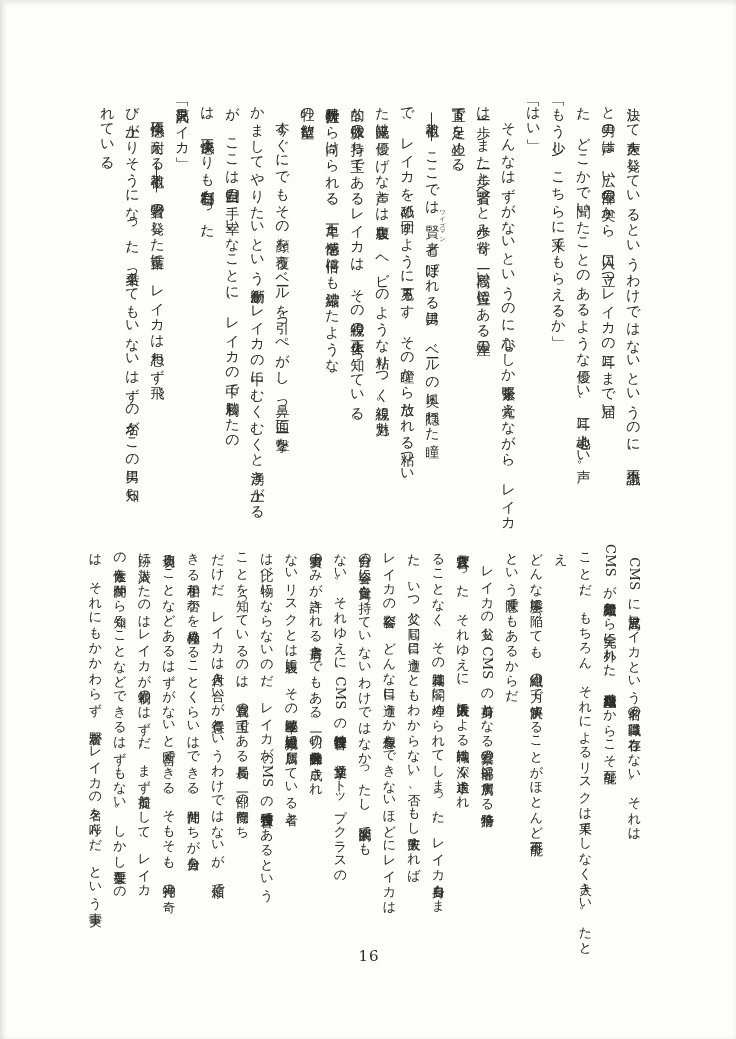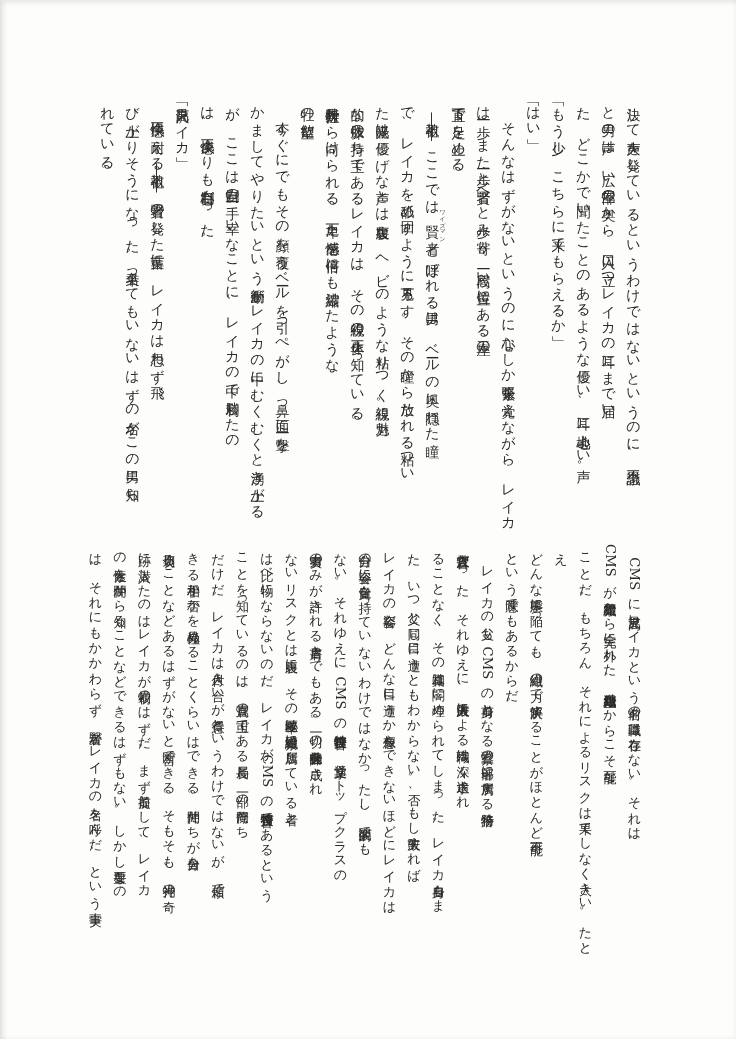--- a/index.html
+++ b/index.html
@@ -110,14 +110,15 @@
       <p class="line">は比べ物にならないのだ。レイカがCMSの特務捜査官であるという</p>
       <p class="line">ことを知っているのは、直属の上司である局長と、一部の同僚たち</p>
       <p class="line">だけだ。レイカは人付き合いが得意というわけではないが、信頼で</p>
       <p class="line">きる相手か否かを見極めることくらいはできる。仲間たちが自分を</p>
       <p class="line">裏切ることなどあるはずがないと断言できる。そもそも、神光の奇</p>
       <p class="line">跡に潜入したのはレイカが最初のはずだ。まず前提として、レイカ</p>
       <p class="line">の素性を仲間から知ることなどできるはずもない。しかし重要なの</p>
       <p class="line">は、それにもかかわらず、賢者がレイカの名を呼んだ、という事実</p>
     </div>
 
+    <div class="page-number">16</div>
   </div>
 </div>
 
 </body></html>

